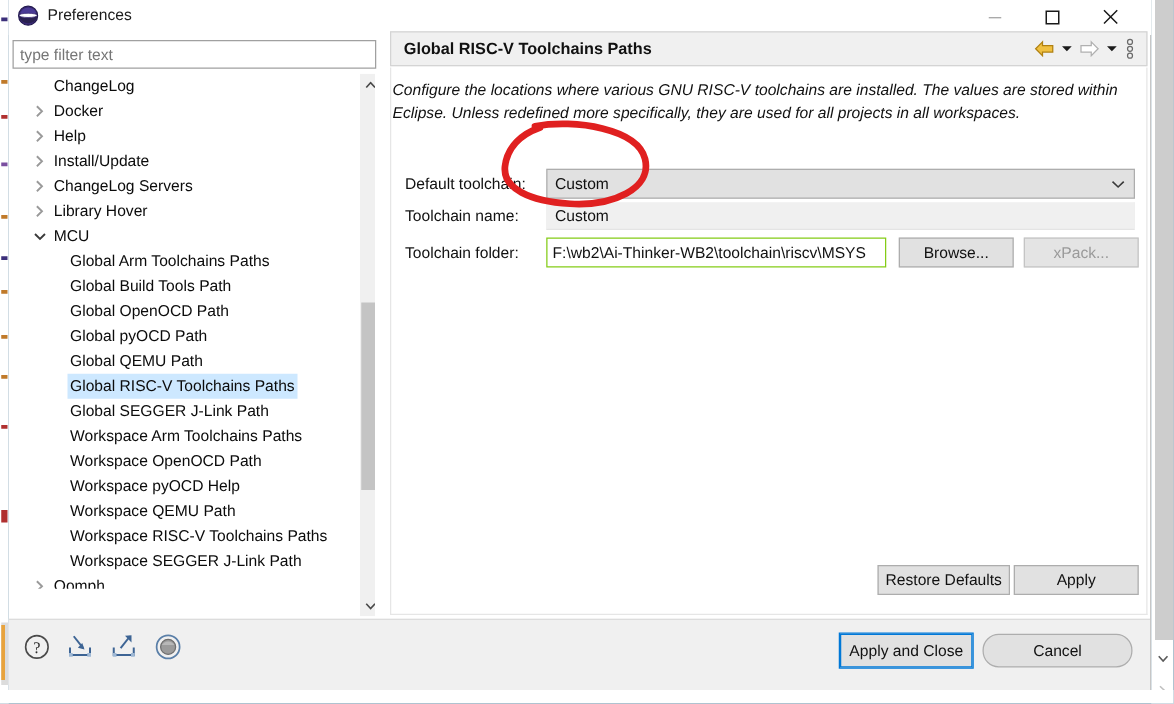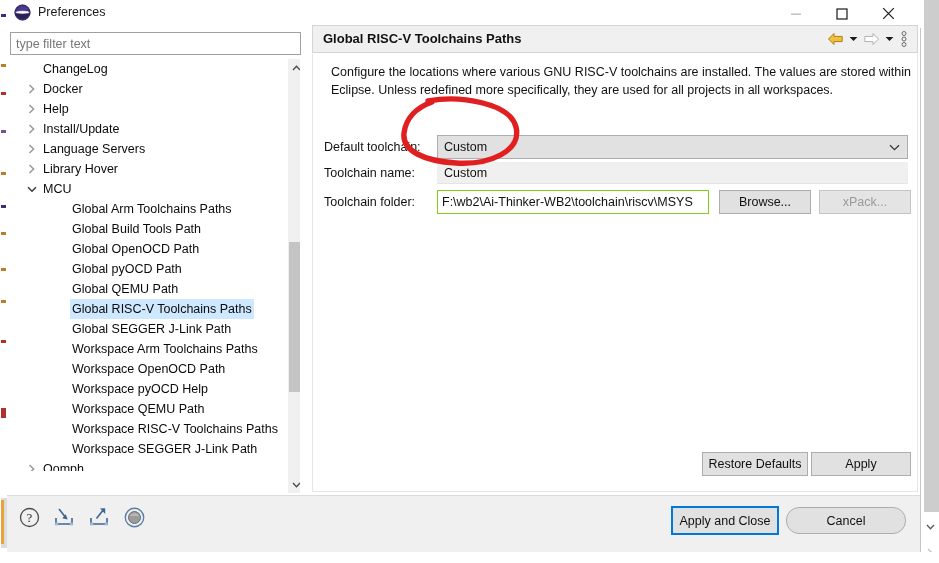--- a/index.html
+++ b/index.html
@@ -123,21 +123,21 @@
     position: absolute;
     left: 14px; top: 0;
     width: 14px; height: 20px;
   }
   .tree-row .tlabel {
     position: absolute;
     top: 0;
     line-height: 20px;
   }
   .tree-row.lvl1 .tlabel { left: 32px; }
-  .tree-row.lvl2 .tlabel { left: 61px; }
+  .tree-row.lvl2 .tlabel { left: 45px; }
   .tree-row.selected .tlabel {
     background: #cde8ff;
     padding: 0 2px;
     margin-left: -2px;
   }
   .tree-row.clipped { height: 12px; overflow: hidden; }
 
   
   .tree-sb {
     position: absolute;
@@ -203,25 +203,26 @@
     position: absolute;
     left: 0; top: 29px;
     width: 606px; height: 438px;
     background: #ffffff;
     border: 1px solid #e6e6e6;
     border-top: none;
     box-sizing: border-box;
   }
   .desc {
     position: absolute;
-    left: 18px; top: 9px;
+    left: 1px; top: 9px;
     width: 584px;
     font-size: 12.5px;
     line-height: 18px;
     color: #111;
+    font-style: italic;
   }
 
   .form-row { position: absolute; left: 11px; height: 24px; }
   .form-label {
     position: absolute;
     left: 0; top: 0;
     width: 108px;
     line-height: 24px;
     font-size: 12.5px;
     color: #111;
@@ -448,21 +449,21 @@
           <div class="tree-row lvl1">
             <span class="twisty"><svg width="14" height="20" viewBox="0 0 14 20">
                 <path d="M4.5 6 L8.6 10 L4.5 14" fill="none" stroke="#9a9a9a" stroke-width="1.5"></path>
               </svg></span>
             <span class="tlabel">Install/Update</span>
           </div>
           <div class="tree-row lvl1">
             <span class="twisty"><svg width="14" height="20" viewBox="0 0 14 20">
                 <path d="M4.5 6 L8.6 10 L4.5 14" fill="none" stroke="#9a9a9a" stroke-width="1.5"></path>
               </svg></span>
-            <span class="tlabel">Language Servers</span>
+            <span class="tlabel">ChangeLog Servers</span>
           </div>
           <div class="tree-row lvl1">
             <span class="twisty"><svg width="14" height="20" viewBox="0 0 14 20">
                 <path d="M4.5 6 L8.6 10 L4.5 14" fill="none" stroke="#9a9a9a" stroke-width="1.5"></path>
               </svg></span>
             <span class="tlabel">Library Hover</span>
           </div>
           <div class="tree-row lvl1">
             <span class="twisty"><svg width="14" height="20" viewBox="0 0 14 20">
                 <path d="M3 8.2 L7 12.2 L11 8.2" fill="none" stroke="#3a3a3a" stroke-width="1.5"></path>

